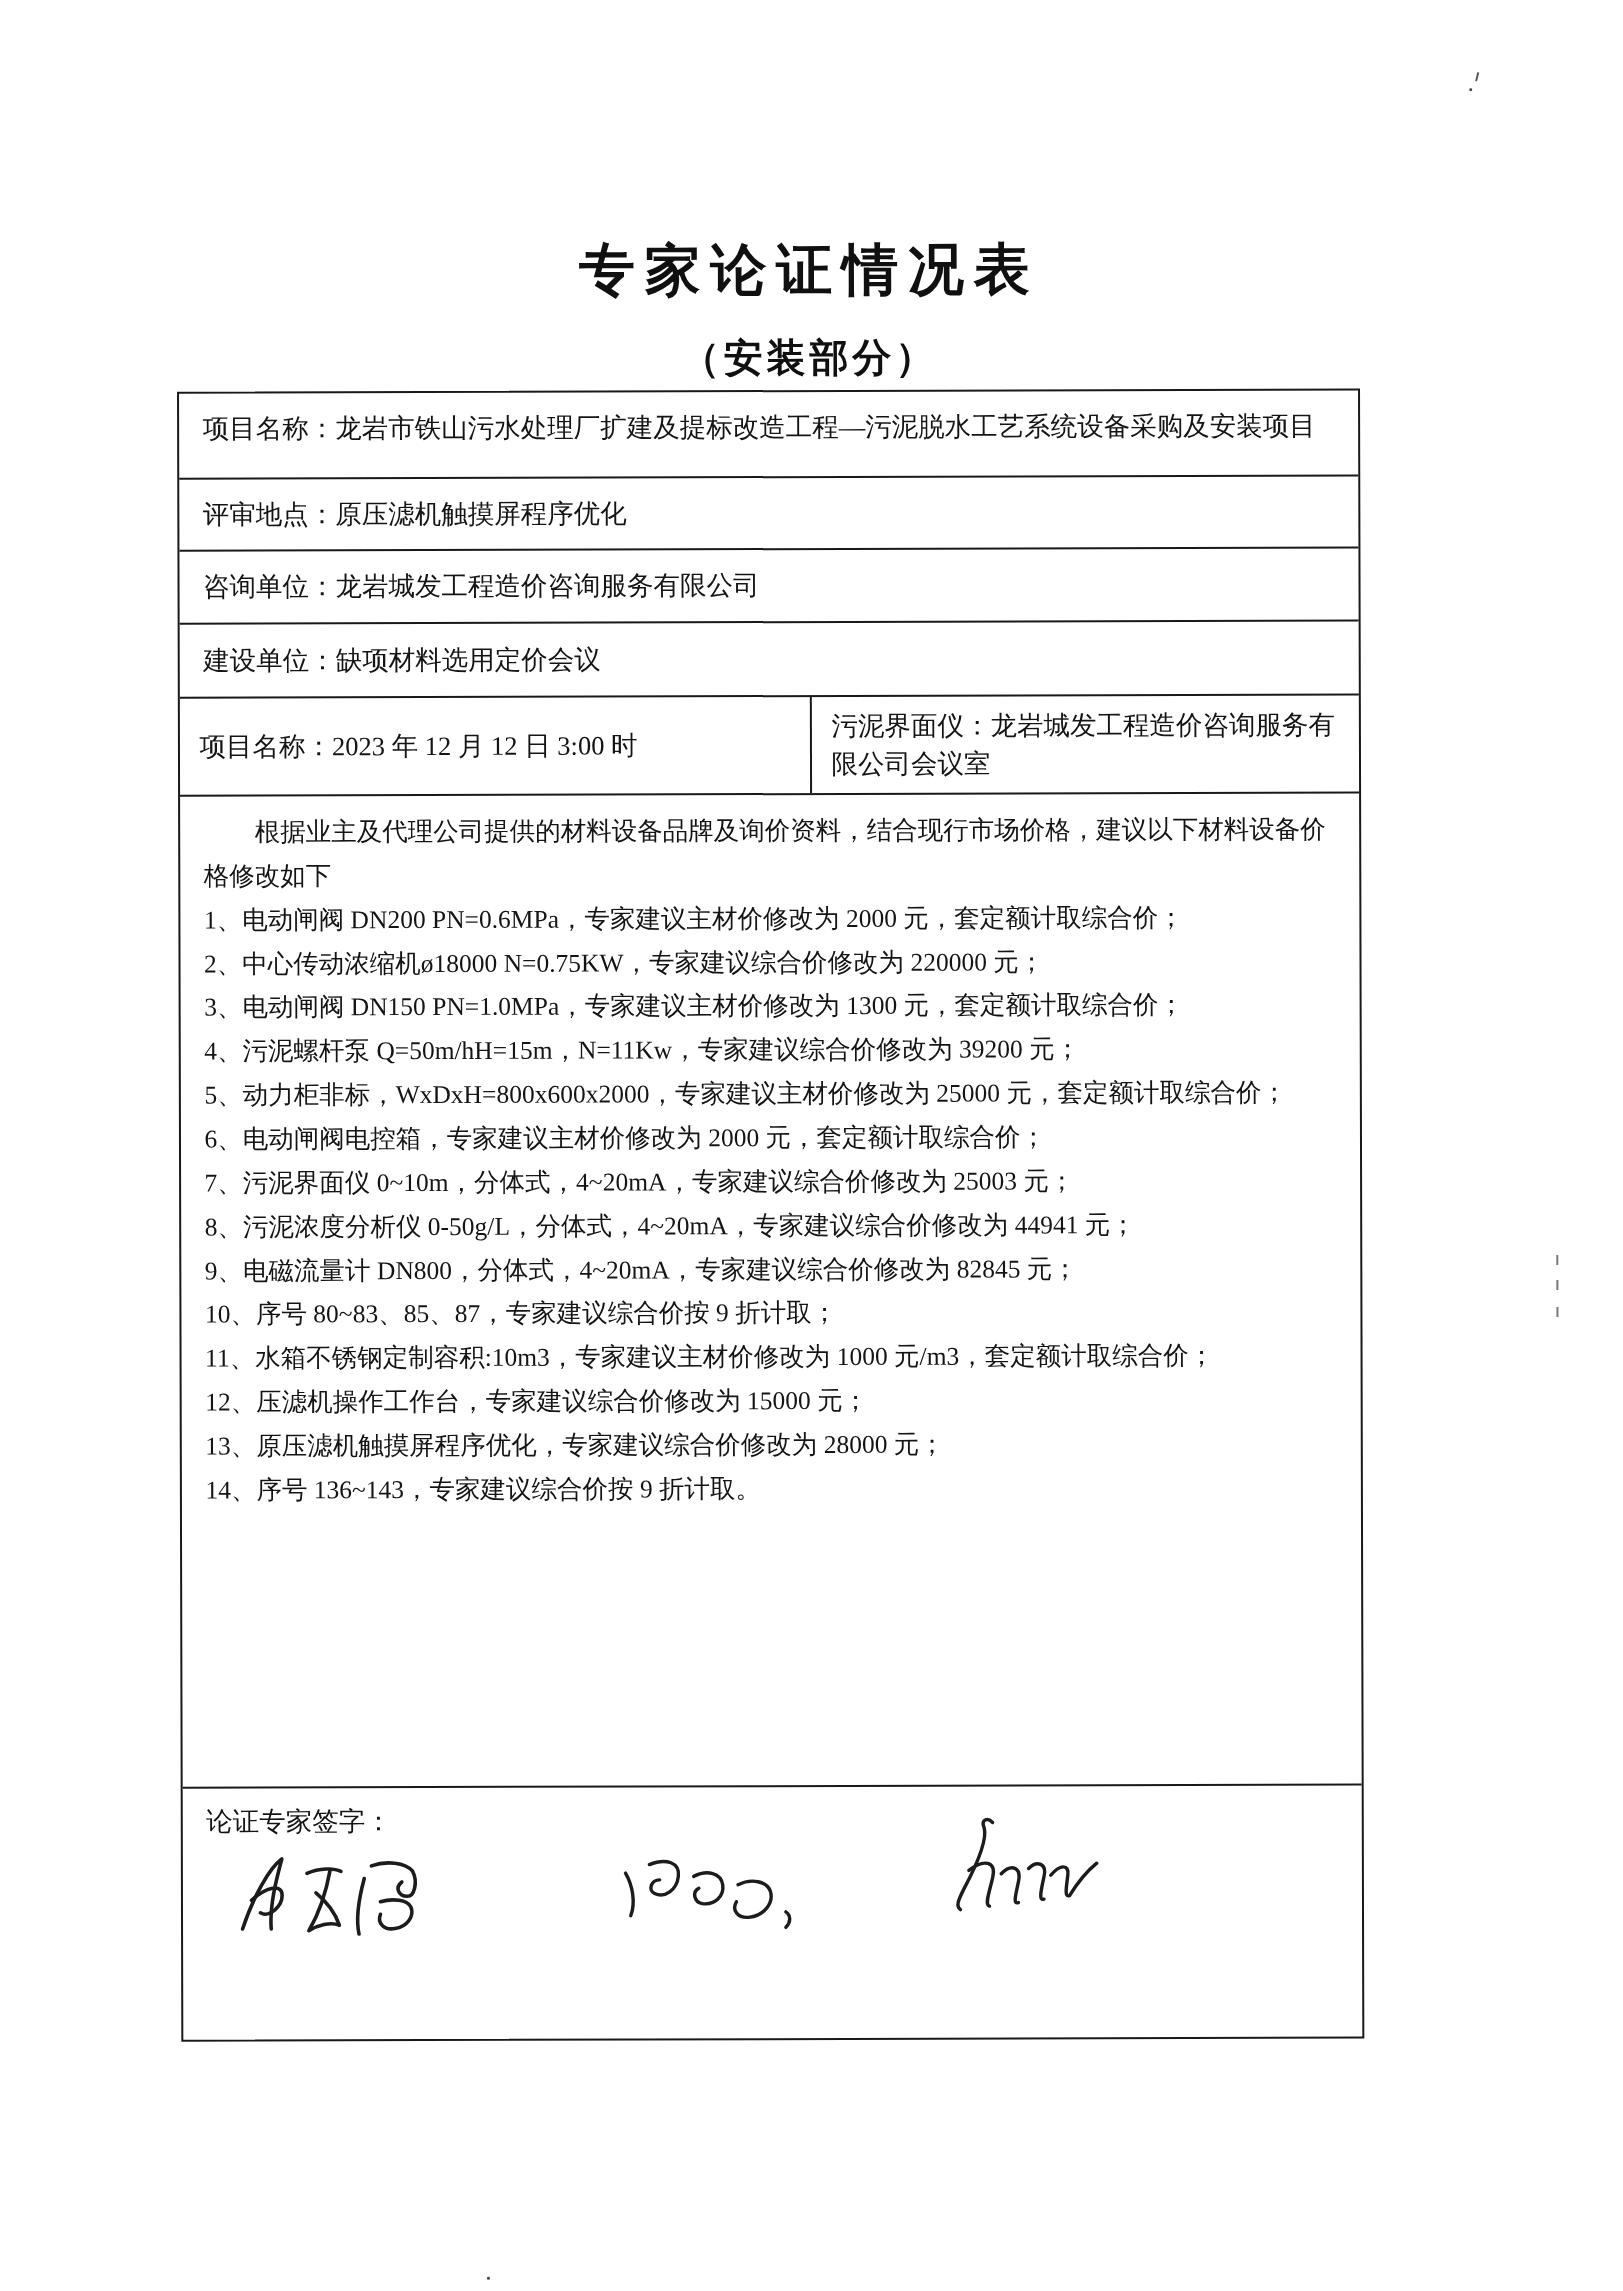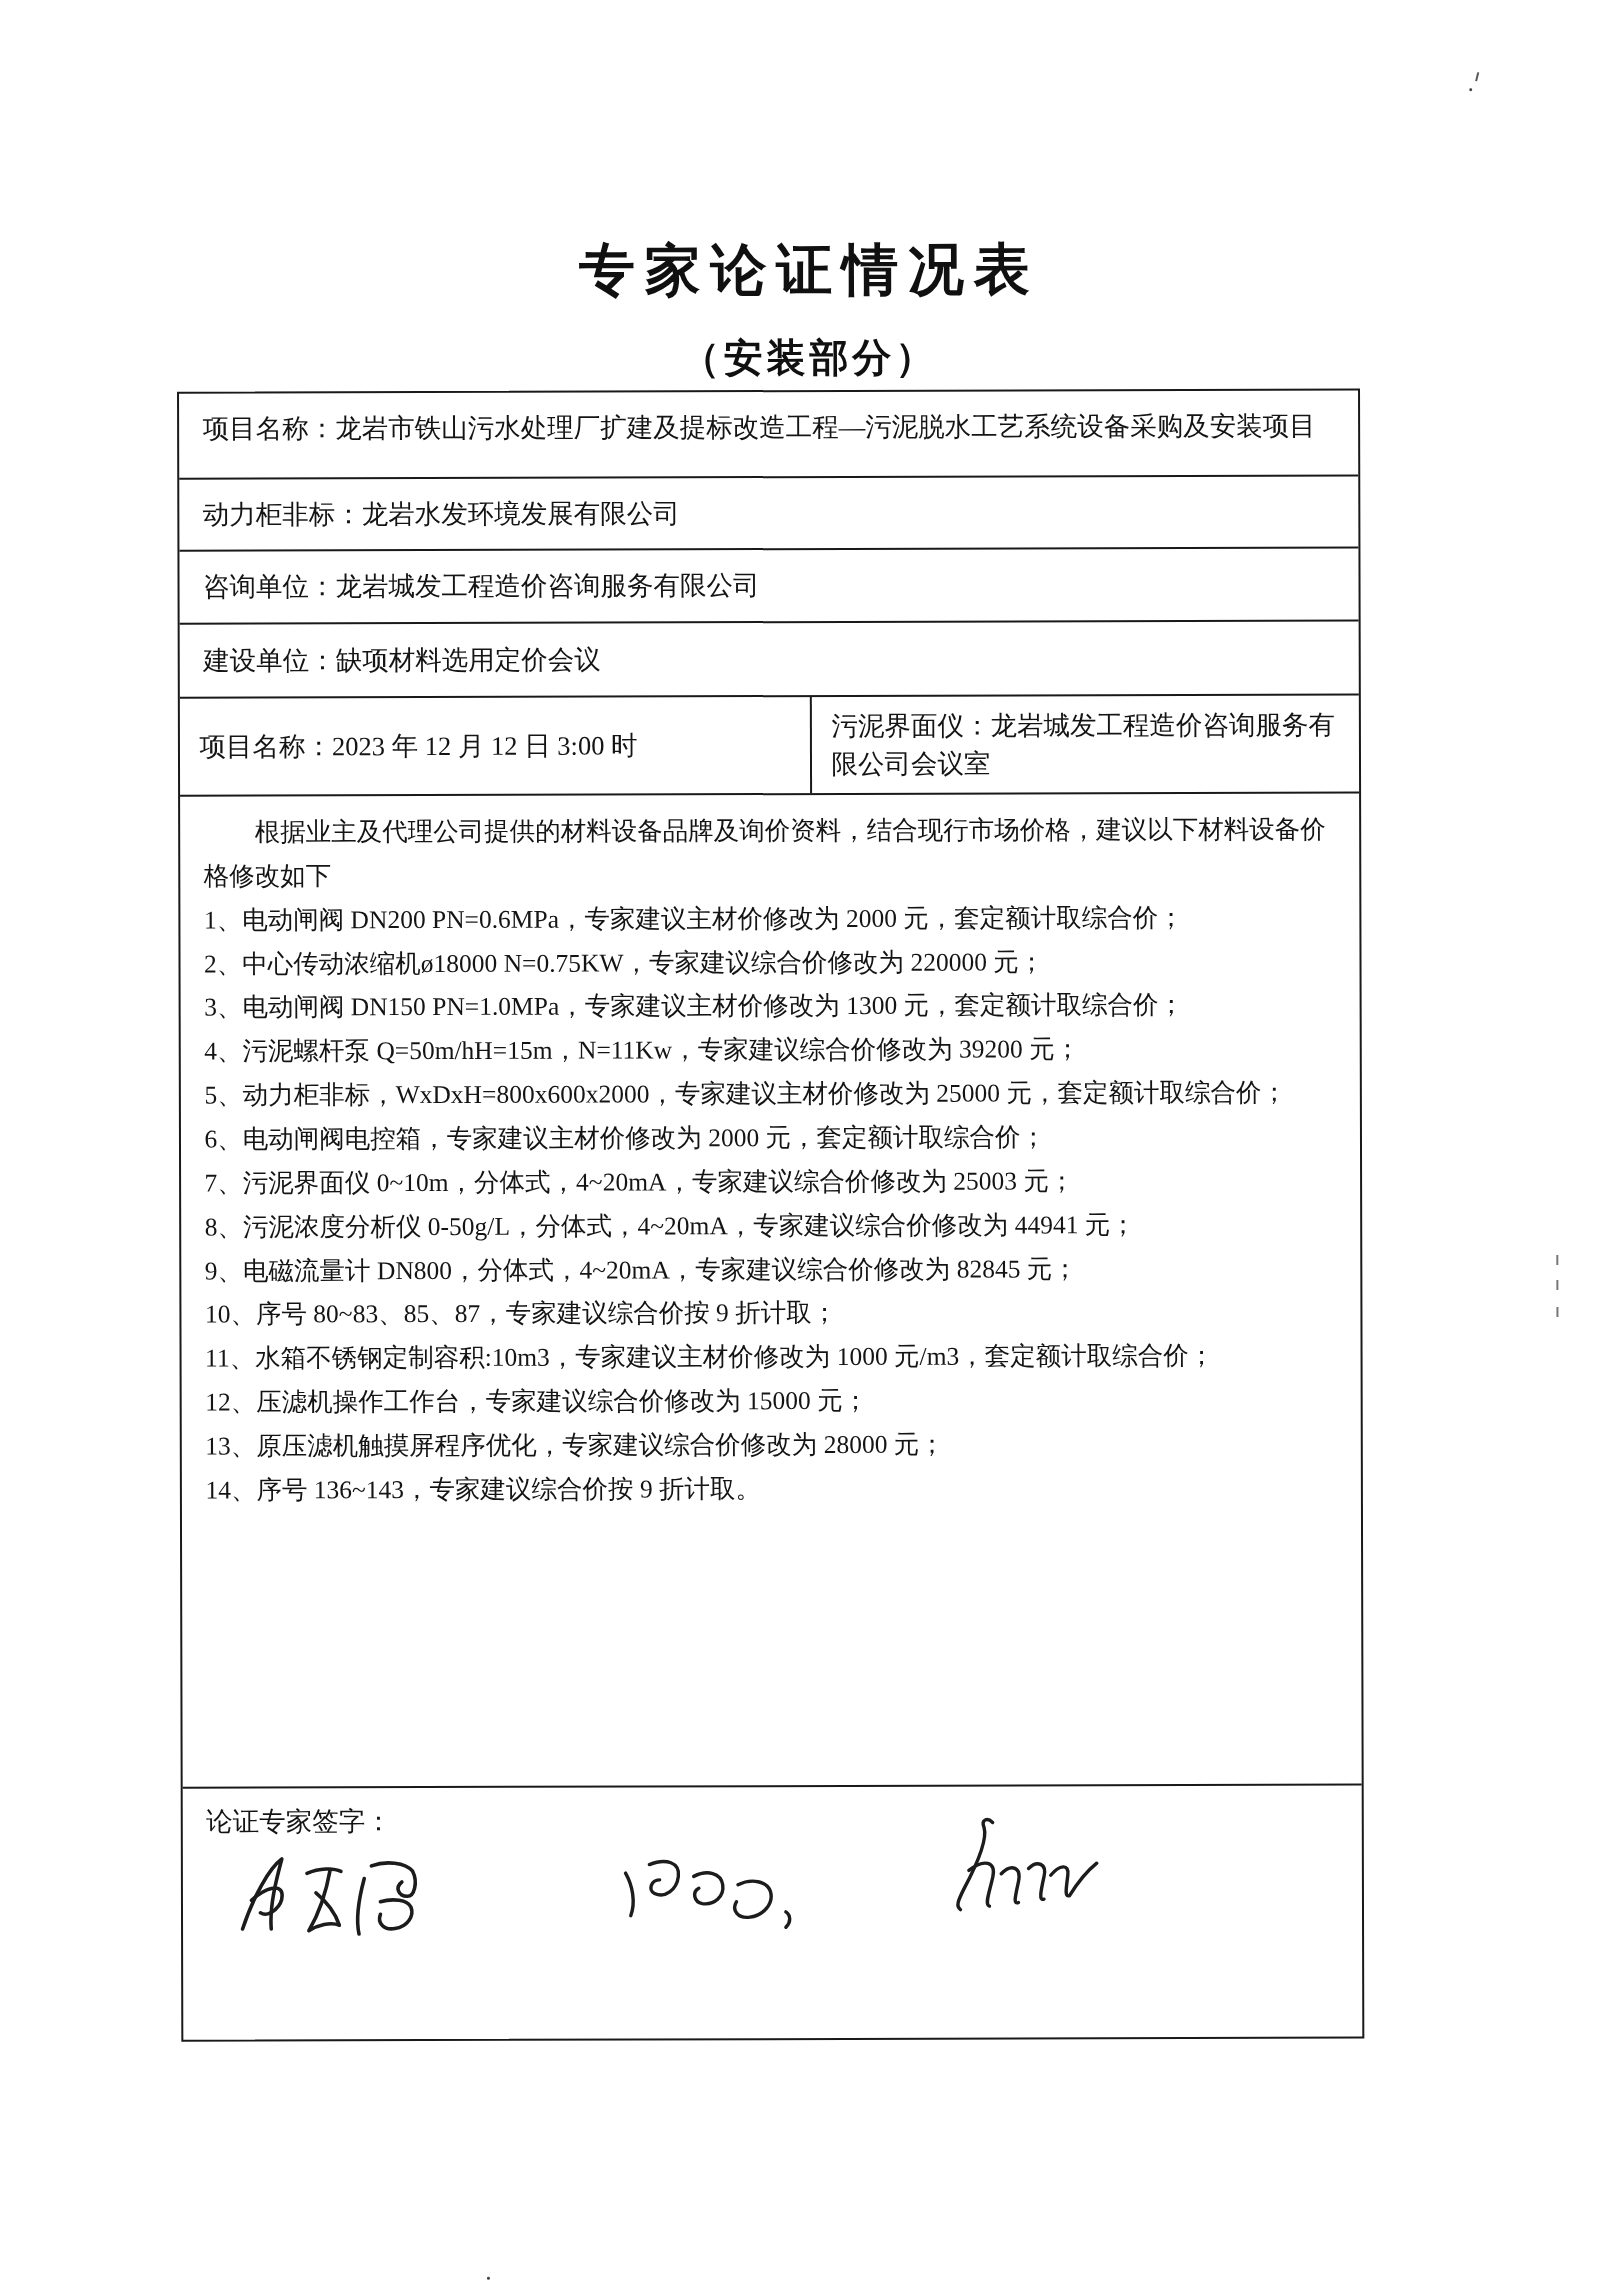--- a/index.html
+++ b/index.html
@@ -84,21 +84,21 @@
   <div class="doc-title">专家论证情况表</div>
   <div class="doc-subtitle">（安装部分）</div>
 
   <div class="doc-table">
 
     <div class="row r1">
       <span class="label">项目名称：</span><span>龙岩市铁山污水处理厂扩建及提标改造工程—污泥脱水工艺系统设备采购及安装项目</span>
     </div>
 
     <div class="row r2">
-      <div><span class="label">动力柜非标：</span><span>龙岩水发环境发展有限公司</span></div>
+      <div><span class="label">评审地点：</span><span>原压滤机触摸屏程序优化</span></div>
     </div>
 
     <div class="row r3">
       <div><span class="label">咨询单位：</span><span>龙岩城发工程造价咨询服务有限公司</span></div>
     </div>
 
     <div class="row r4">
       <div><span class="label">建设单位：</span><span>缺项材料选用定价会议</span></div>
     </div>
 

